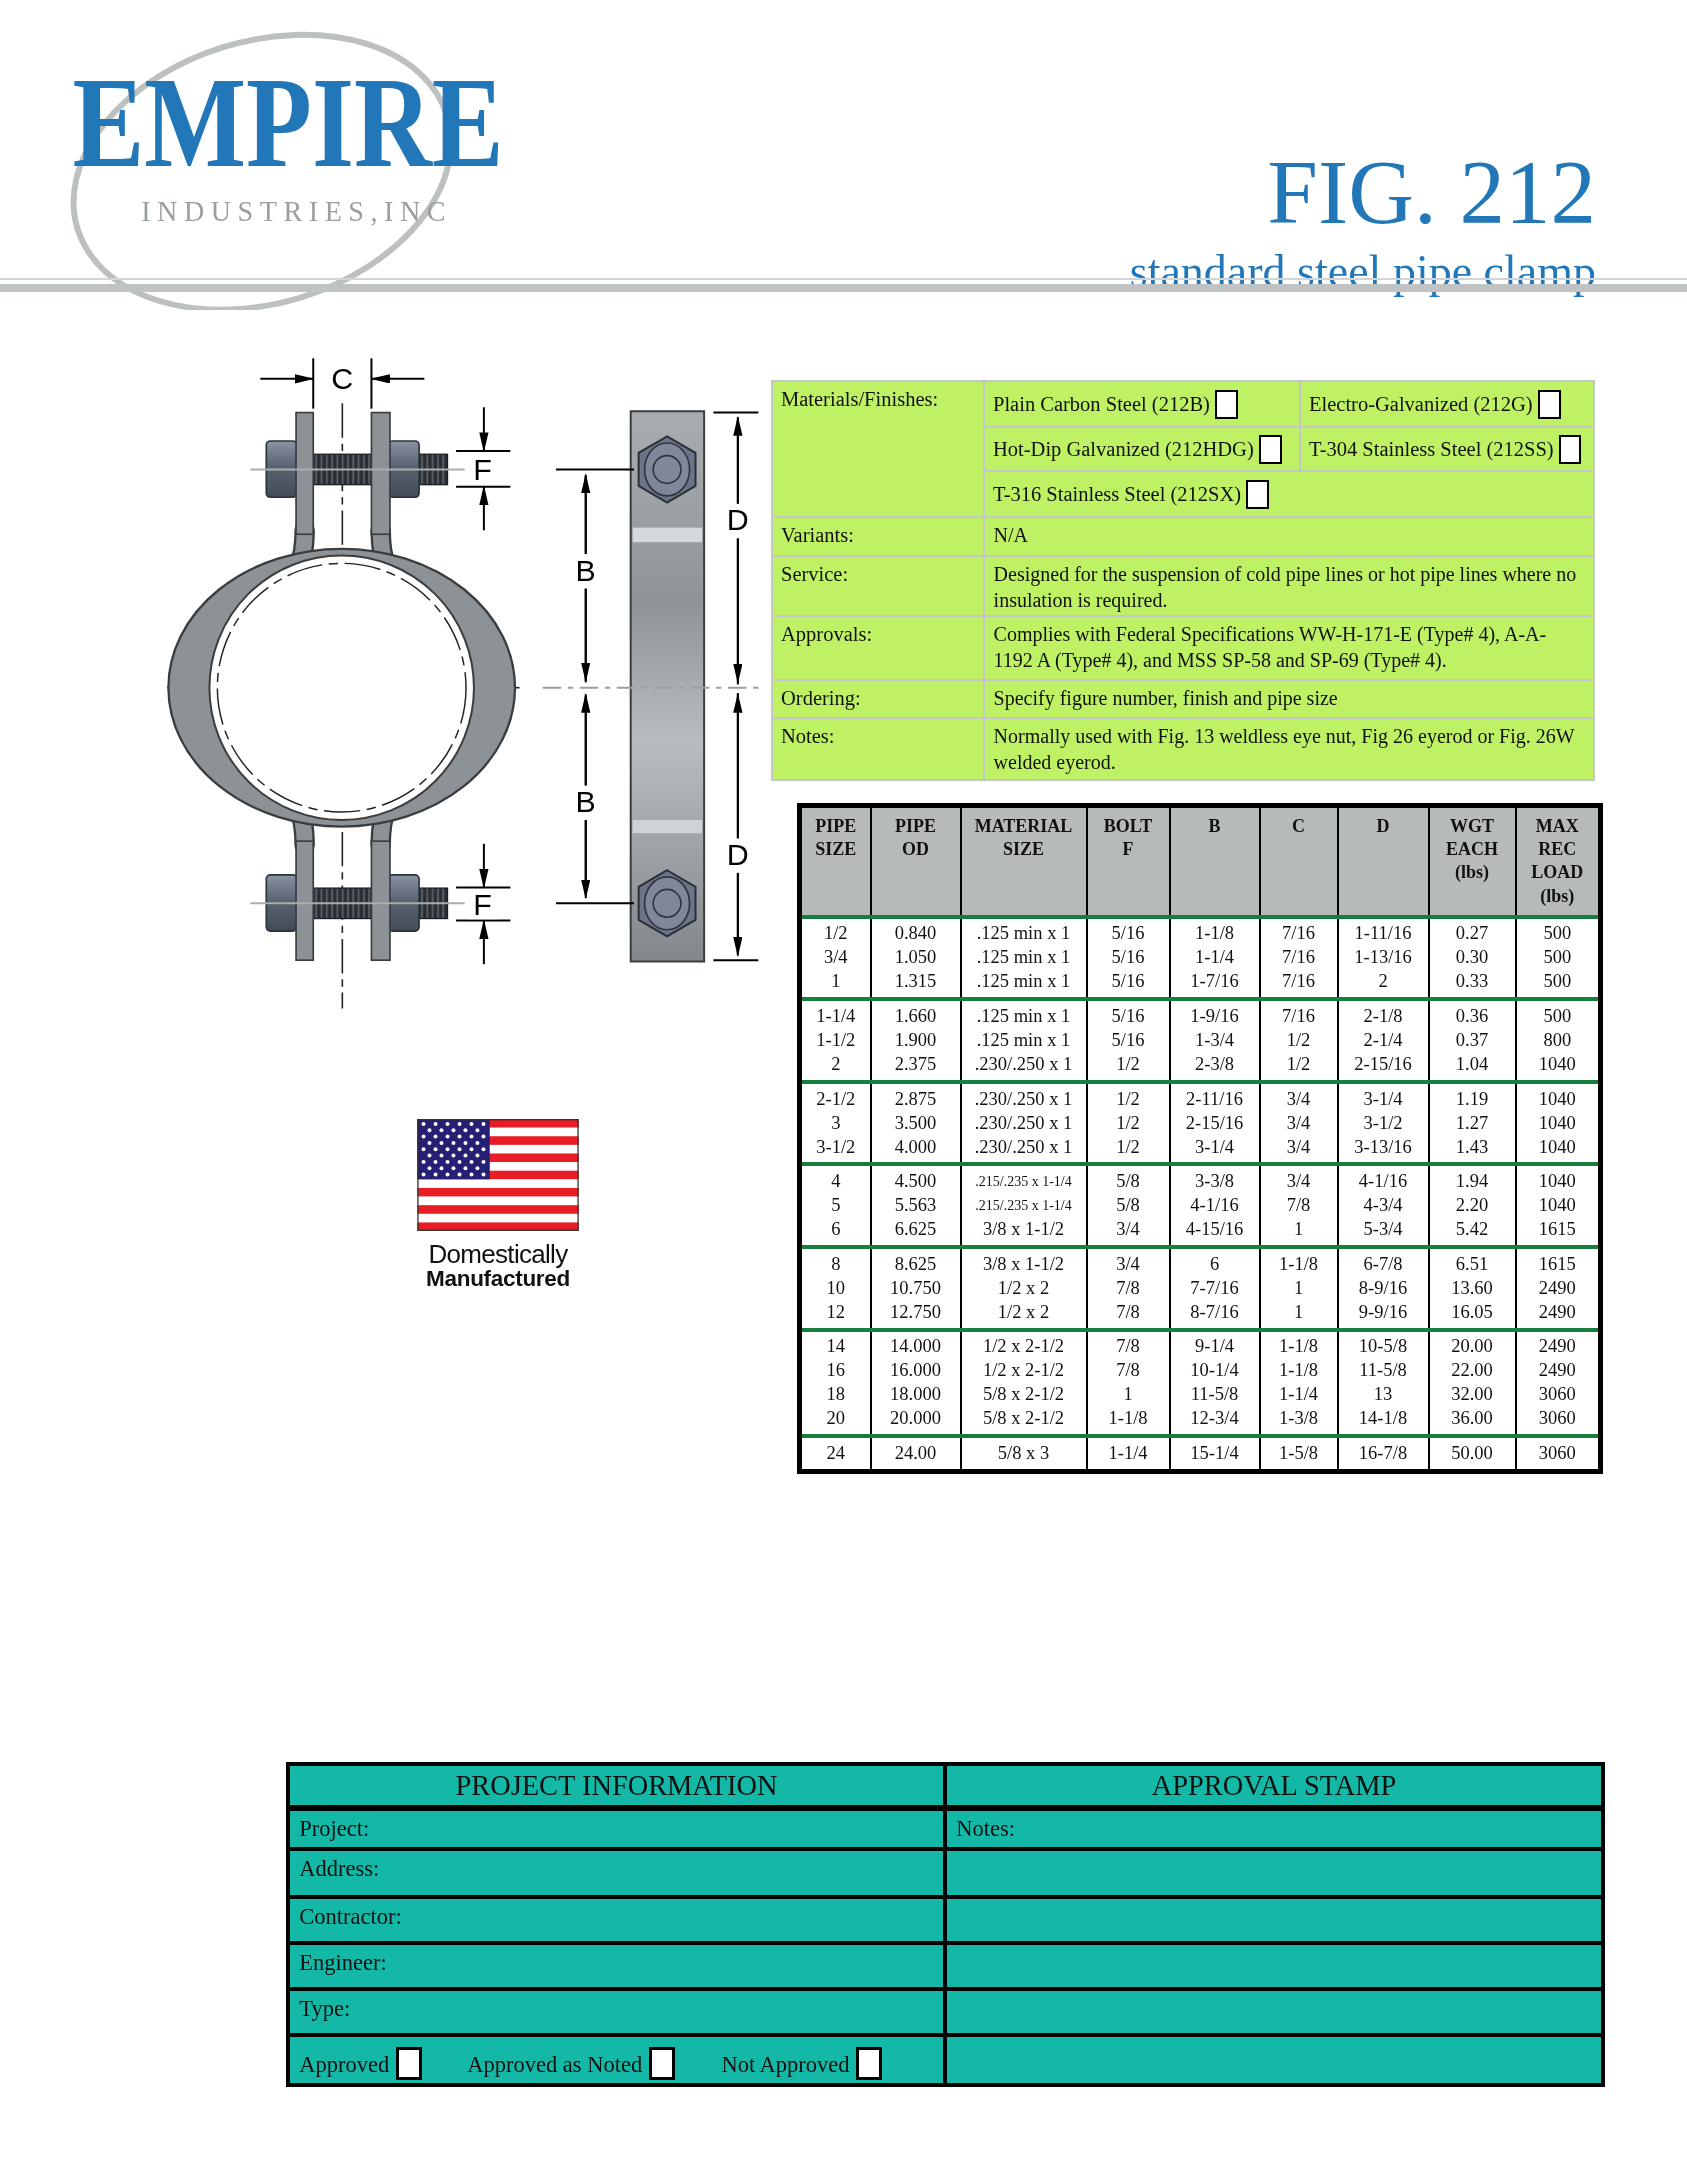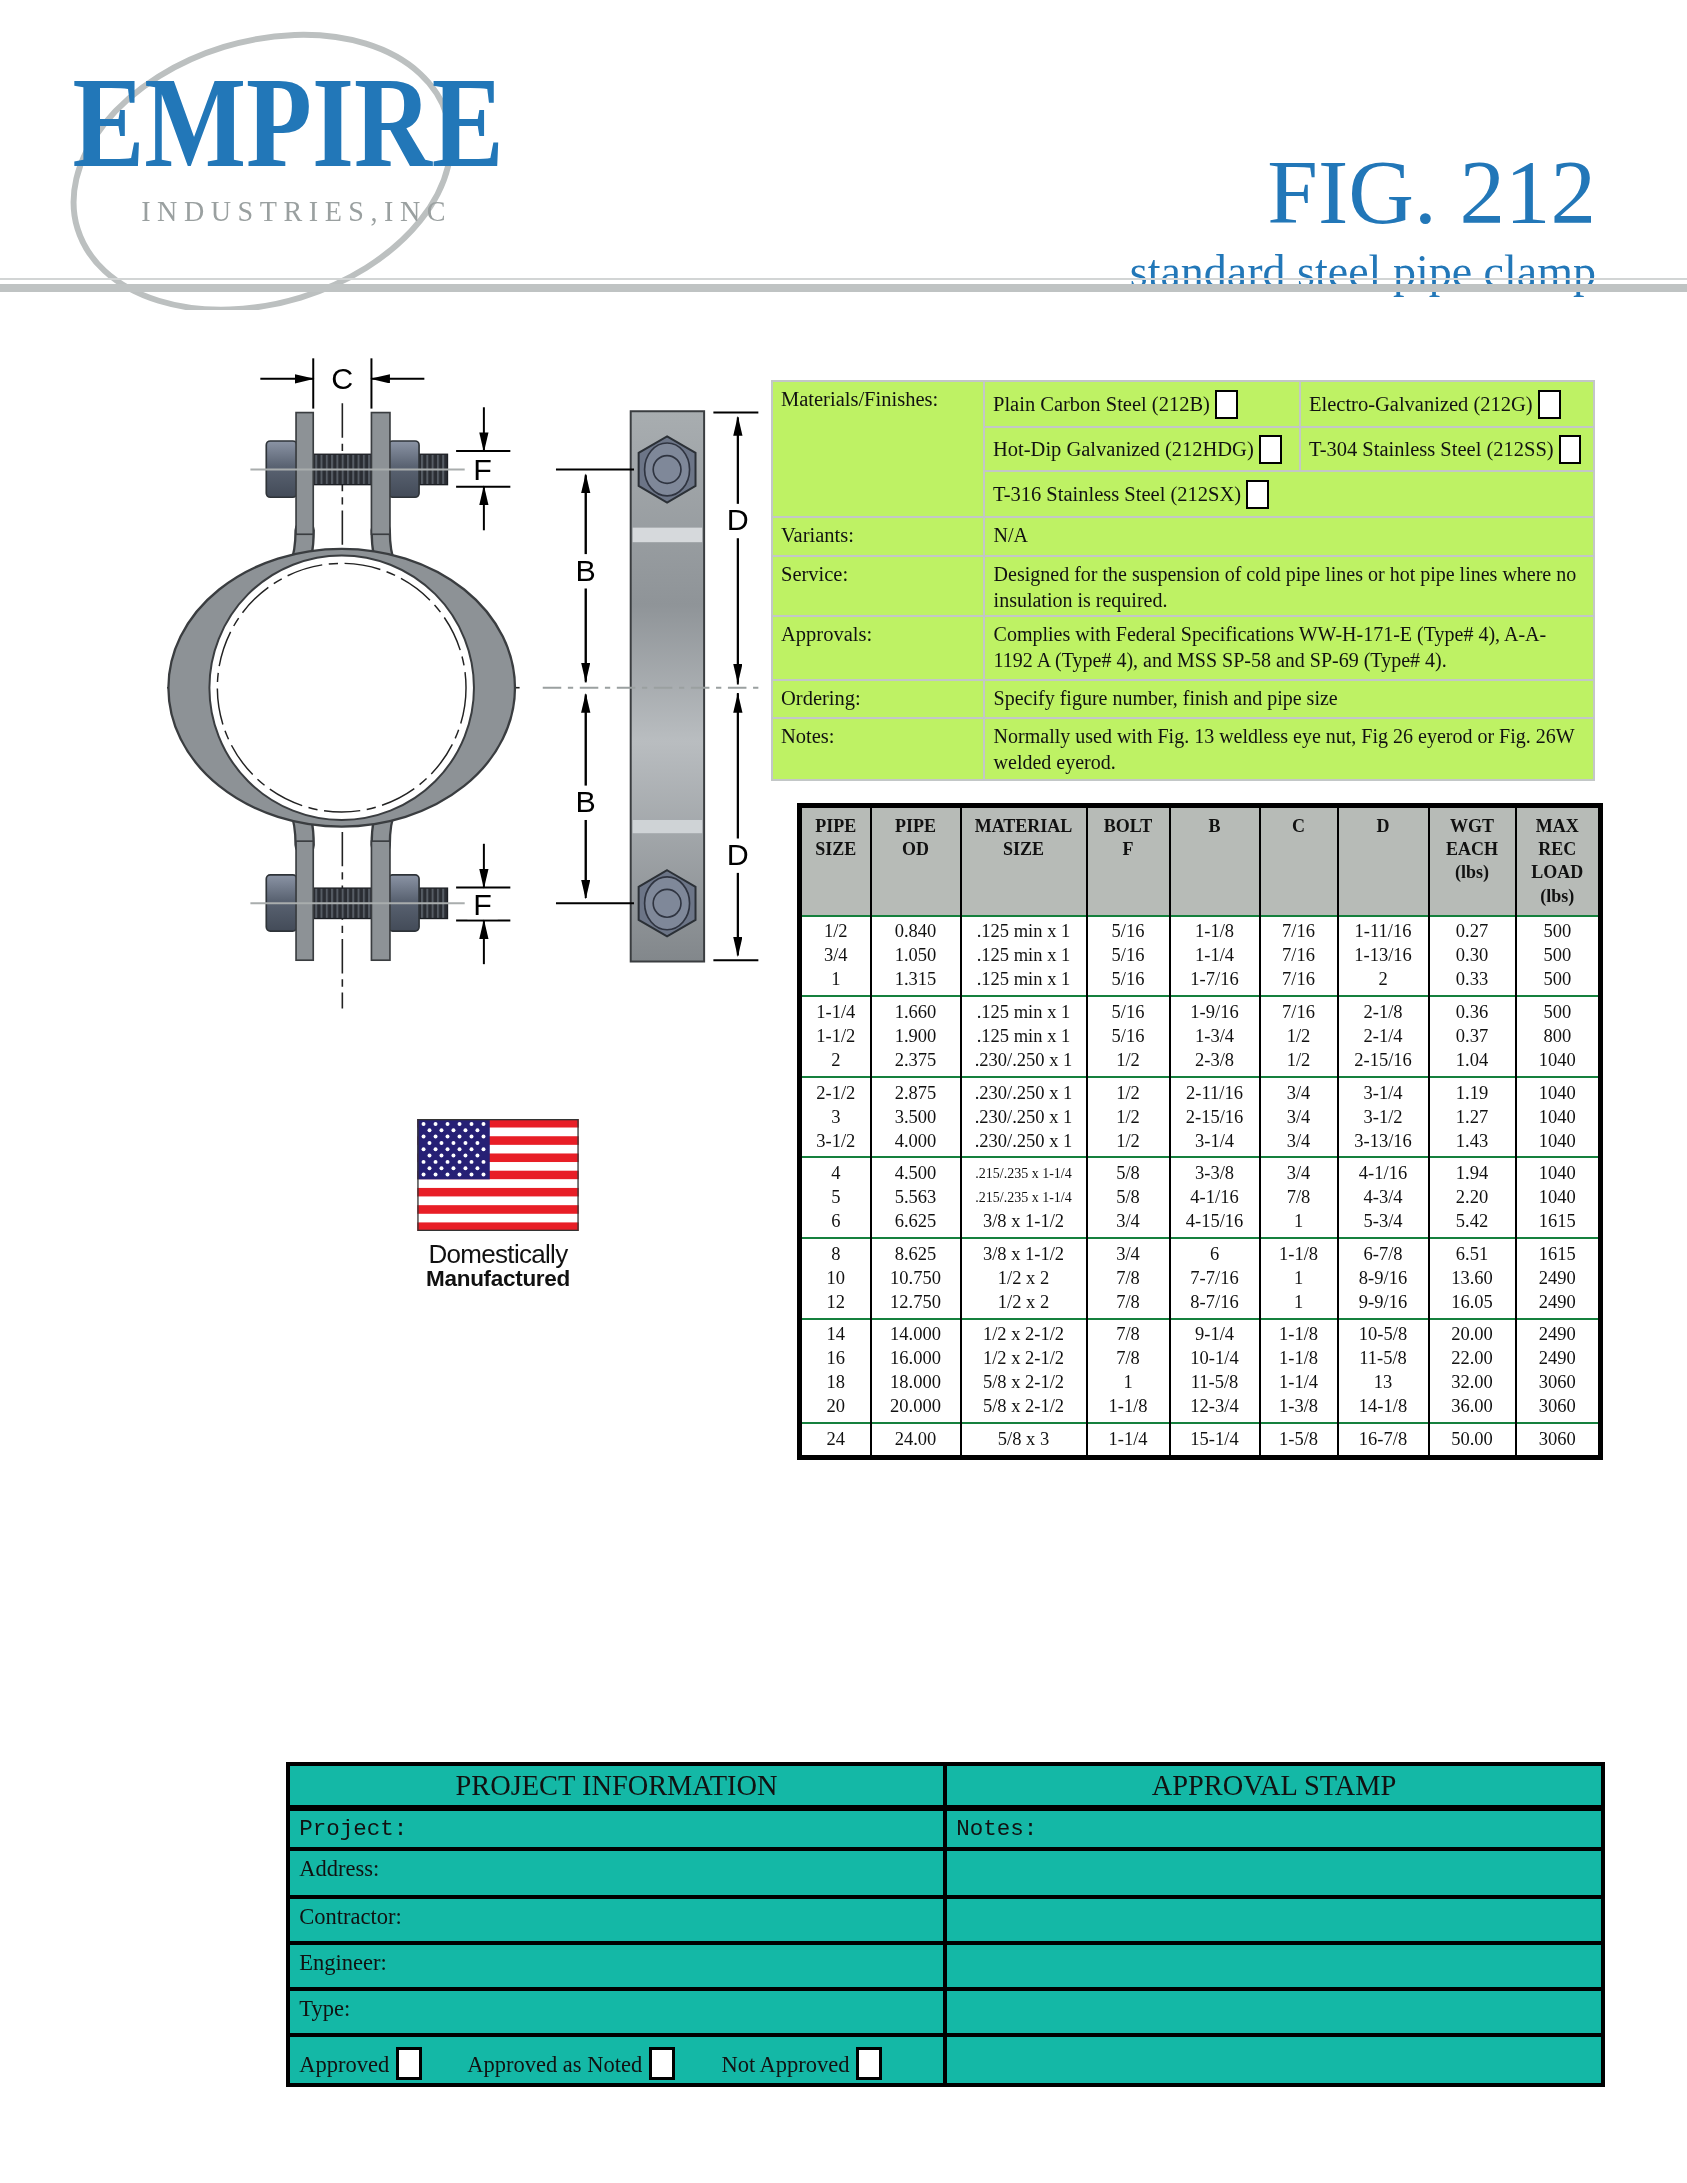--- a/index.html
+++ b/index.html
@@ -50,34 +50,34 @@
   .mrow1{height:44px}.mrow2{height:42px}.mrow3{height:44px}
   .h-variants{height:37px}.h-service{height:58px}.h-approvals{height:62px}.h-ordering{height:36px}.h-notes{height:60px}
   .cb{display:inline-block;width:18.5px;height:25px;border:2.6px solid #000;margin-left:5.3px;flex:none;background:#fff;}
 
   
   #size-table{position:absolute;left:797px;top:803px;}
   #size-tbl{border-collapse:collapse;table-layout:fixed;width:802px;border:5.3px solid #000;}
   #size-tbl th{border-left:2.6px solid #000;background:var(--hdr-bg);font-weight:bold;font-size:18px;
      text-align:center;vertical-align:top;padding-top:6.6px;height:99px;white-space:pre-line;line-height:1.3;}
   #size-tbl th:first-child{border-left:none;}
-  #size-tbl tbody{border-top:2px solid #15803d;margin-top:28px;}
+  #size-tbl tbody{border-top:4px solid #15803d;margin-top:28px;}
   #size-tbl td{border-left:2.6px solid #000;text-align:center;font-size:18.5px;height:24px;padding:0;}
   #size-tbl td:first-child{border-left:none;}
   #size-tbl td.small{font-size:14px;}
   #size-tbl tbody tr:first-child td{padding-top:3.3px;}
   #size-tbl tbody tr:last-child td{padding-bottom:3.3px;}
 
   
   #project-form{position:absolute;left:286px;top:1762px;}
   #form-tbl{border-collapse:collapse;table-layout:fixed;width:1315px;border:4.6px solid #000;background:#14b8a6;}
   #form-tbl td{border:4px solid #000;vertical-align:top;box-sizing:border-box;}
   #form-tbl thead td{height:44px;font-size:28.4px;text-align:center;vertical-align:middle;border-bottom-width:6px;}
   #form-rows td{font-size:22.5px;padding:5.3px 0 0 9.3px;}
-  #form-rows tr:nth-child(1){height:41px;font-family:Liberation Mono, monospace;}
+  #form-rows tr:nth-child(1){height:41px;}
   #form-rows tr:nth-child(2){height:48px;}
   #form-rows tr:nth-child(3){height:46px;}
   #form-rows tr:nth-child(4){height:46px;}
   #form-rows tr:nth-child(5){height:46px;}
   #approval-row{height:50px;}
   #approval-row td{font-size:22.5px;padding:6.6px 0 0 9.3px;vertical-align:middle;}
   .appr-item{margin-right:41px;white-space:nowrap;}
   .cb2{display:inline-block;width:20px;height:26.5px;border:3.3px solid #000;margin-left:6.6px;vertical-align:-8px;background:#fff;}
 </style>
 </head>

